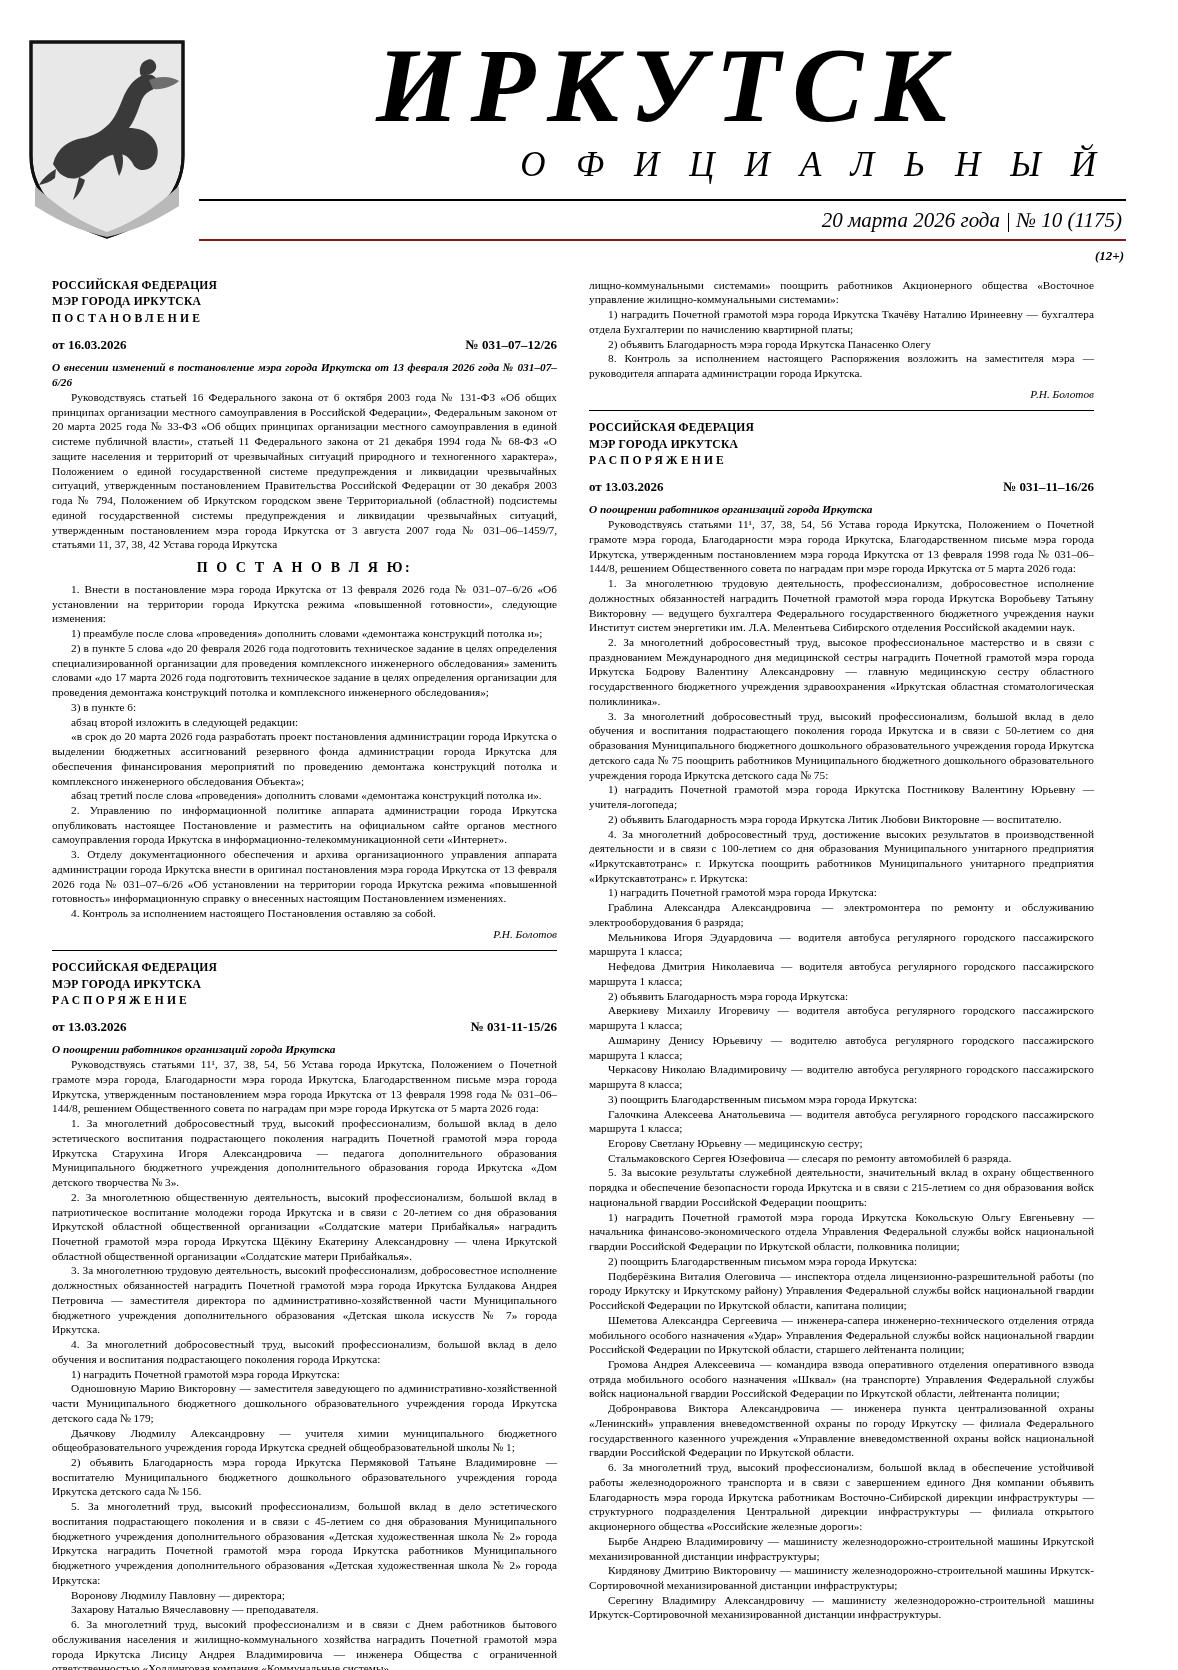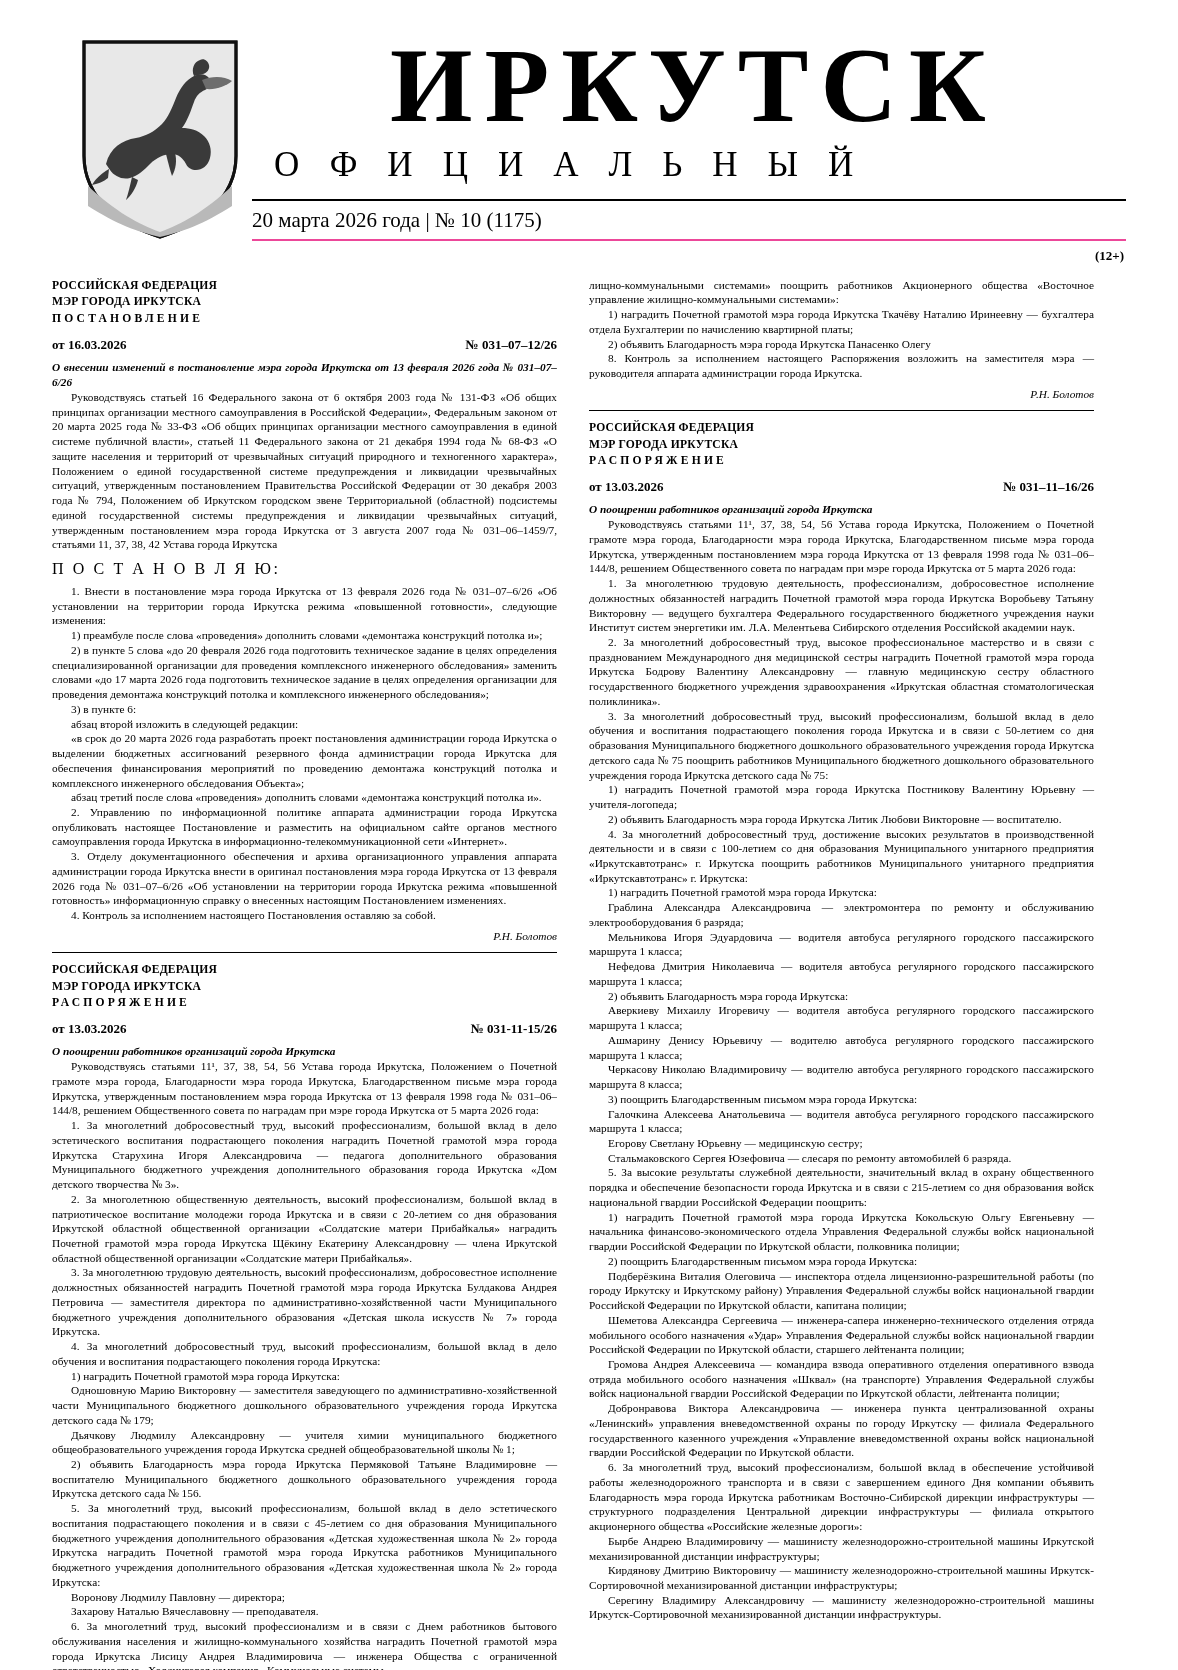--- a/index.html
+++ b/index.html
@@ -20,22 +20,23 @@
     height: 1670px;
     padding: 0;
     box-sizing: border-box;
     position: relative;
   }
 
   
   .masthead {
     display: flex;
     align-items: flex-start;
-    padding: 36px 52px 0 76px;
+    padding: 36px 52px 0 23px;
     box-sizing: border-box;
+    font-style: italic;
   }
   .crest {
     width: 168px;
     flex: 0 0 168px;
     height: 205px;
     position: relative;
   }
   .crest svg { display: block; }
   .masthead-right {
     flex: 1 1 auto;
@@ -49,30 +50,31 @@
     letter-spacing: 12px;
     text-align: center;
     white-space: nowrap;
     margin: 0;
     padding: 0 0 0 10px;
   }
   .title-official {
     font-family: "Liberation Serif", serif;
     font-size: 35px;
     letter-spacing: 30px;
-    text-align: left;
+    text-align: right;
     margin: 8px 0 0 0;
     padding-left: 22px;
     white-space: nowrap;
   }
   .date-bar {
     margin-top: 14px;
     border-top: 2px solid #000;
-    border-bottom: 2px solid #ec4899;
+    border-bottom: 2px solid #7f1d1d;
     padding: 7px 4px 6px 0;
+    text-align: right;
     font-size: 21px;
   }
   .age-mark {
     text-align: right;
     font-size: 13px;
     font-weight: bold;
     margin-top: 7px;
     padding-right: 2px;
   }
 
@@ -123,23 +125,23 @@
   p.body {
     font-size: 11.3px;
     line-height: 1.305;
     text-align: justify;
     margin: 0;
     text-indent: 19px;
     hyphens: auto;
   }
   p.body.noind { text-indent: 0; }
   .center-bold {
-    text-align: left;
-    font-weight: normal;
-    font-size: 16px;
+    text-align: center;
+    font-weight: bold;
+    font-size: 14px;
     letter-spacing: 2.6px;
     margin: 8px 0 6px 0;
   }
   .sign {
     text-align: right;
     font-size: 11.3px;
     font-style: italic;
     margin-top: 7px;
     margin-bottom: 2px;
   }

